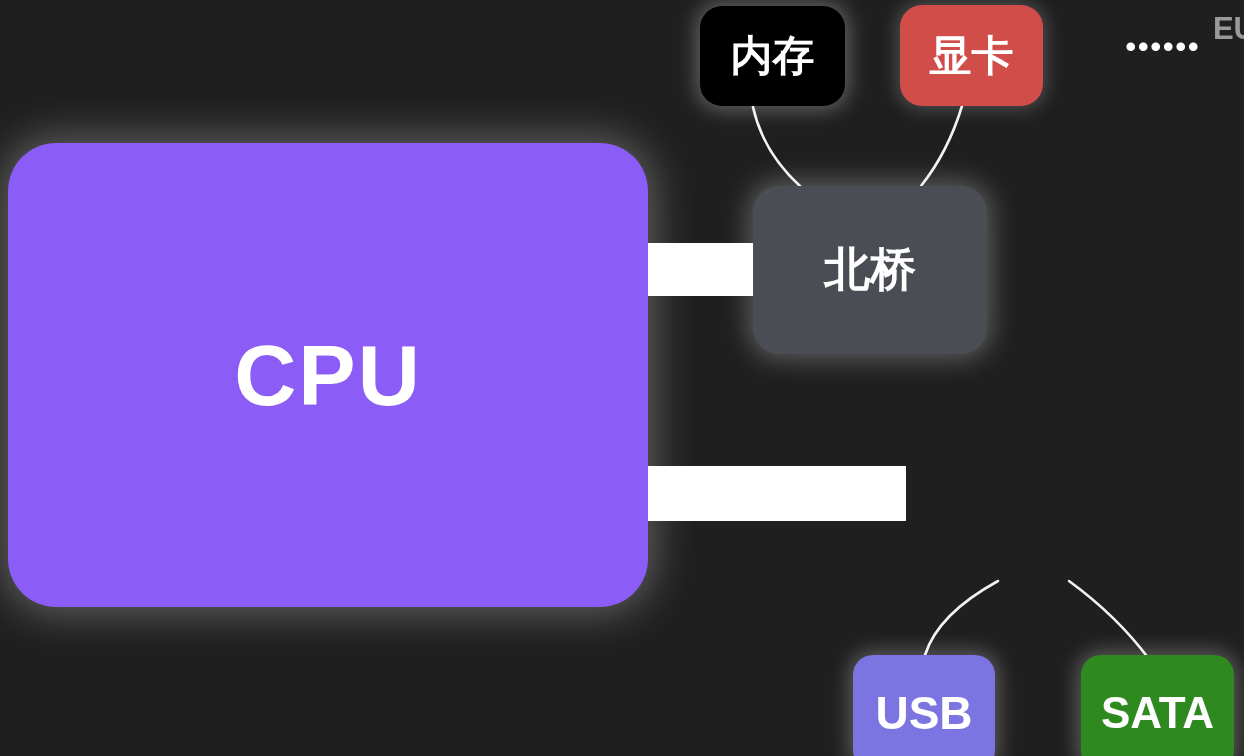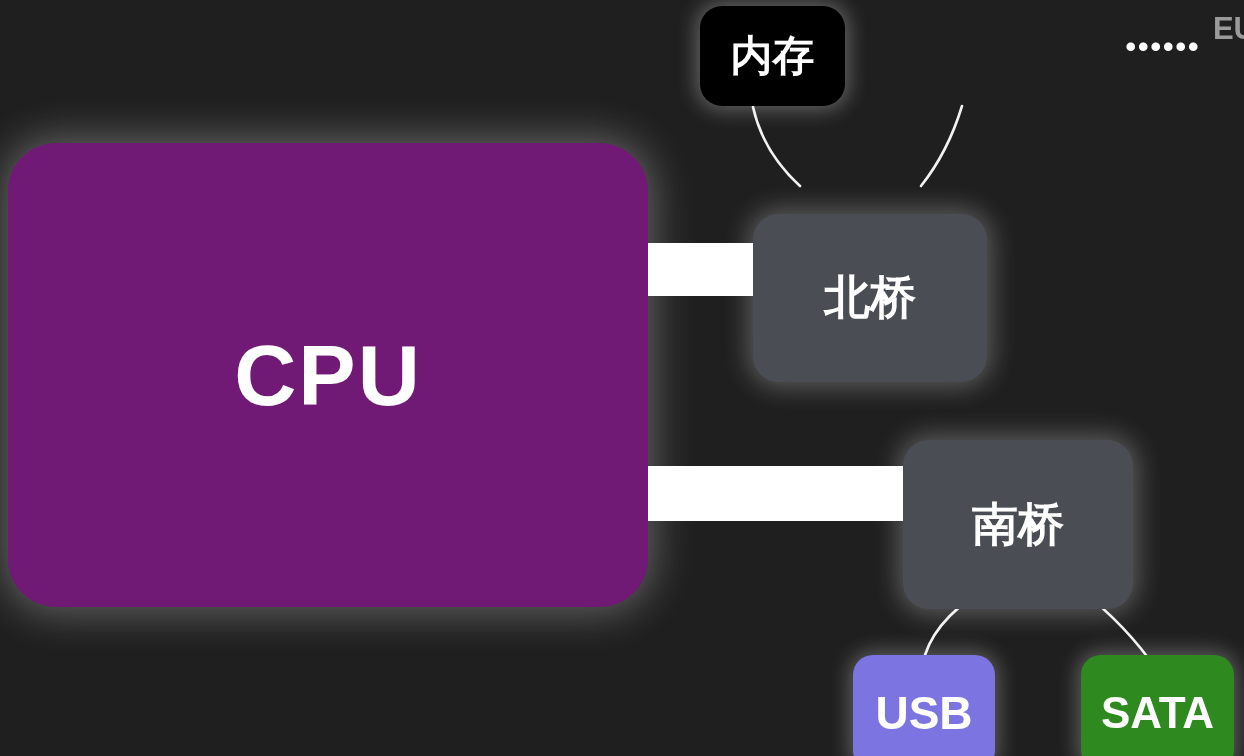--- a/index.html
+++ b/index.html
@@ -32,21 +32,20 @@
     font-size: 86px;
     letter-spacing: 2px;
     z-index: 3;
   }
   .bridge {
     width: 234px; height: 168px;
     border-radius: 26px;
     box-shadow: 0 0 26px 5px rgba(255,255,255,0.28);
     font-size: 46px;
     z-index: 3;
-    margin-top: 28px;
   }
   .northbridge { left: 753px; top: 186px; }
   .southbridge { left: 903px; top: 412px; width: 230px; height: 169px; }
   .small-top {
     width: 145px; height: 100px;
     border-radius: 22px;
     box-shadow: 0 0 20px 4px rgba(255,255,255,0.30);
     font-size: 42px;
     z-index: 3;
   }
@@ -104,36 +103,36 @@
   <svg class="wires" viewBox="0 0 1244 756" xmlns="http://www.w3.org/2000/svg">
     <path d="M 753 107 Q 763 152 800 186" fill="none" stroke="#f2f2f2" stroke-width="2.6" stroke-linecap="round"></path>
     <path d="M 962 106 Q 948 152 921 186" fill="none" stroke="#f2f2f2" stroke-width="2.6" stroke-linecap="round"></path>
     <path d="M 998 581 Q 938 614 925 655" fill="none" stroke="#f2f2f2" stroke-width="2.6" stroke-linecap="round"></path>
     <path d="M 1069 581 Q 1117 616 1149 659" fill="none" stroke="#f2f2f2" stroke-width="2.6" stroke-linecap="round"></path>
   </svg>
 
   <div class="bus bus-north"></div>
   <div class="bus bus-south"></div>
 
-  <div class="node cpu" style="background: #701a75;">
+  <div class="node cpu" style="background: #8b5cf6;">
     <span>CPU</span>
   </div>
 
   <div class="node bridge northbridge" style="background: rgb(74, 78, 84);">
     <span>北桥</span>
   </div>
 
-  <div class="node bridge southbridge" style="background: rgb(74, 78, 84);">
-    <span>南桥</span>
-  </div>
 
   <div class="node small-top memory" style="background: rgb(0, 0, 0);">
     <span>内存</span>
   </div>
 
+  <div class="node small-top gpu" style="background: rgb(208, 77, 74);">
+    <span>显卡</span>
+  </div>
 
   <div class="node small-bottom usb" style="background: rgb(124, 116, 224);">
     <span>USB</span>
   </div>
 
   <div class="node small-bottom sata" style="background: rgb(46, 138, 31);">
     <span>SATA</span>
   </div>
 
   <div class="ellipsis">••••••</div>

